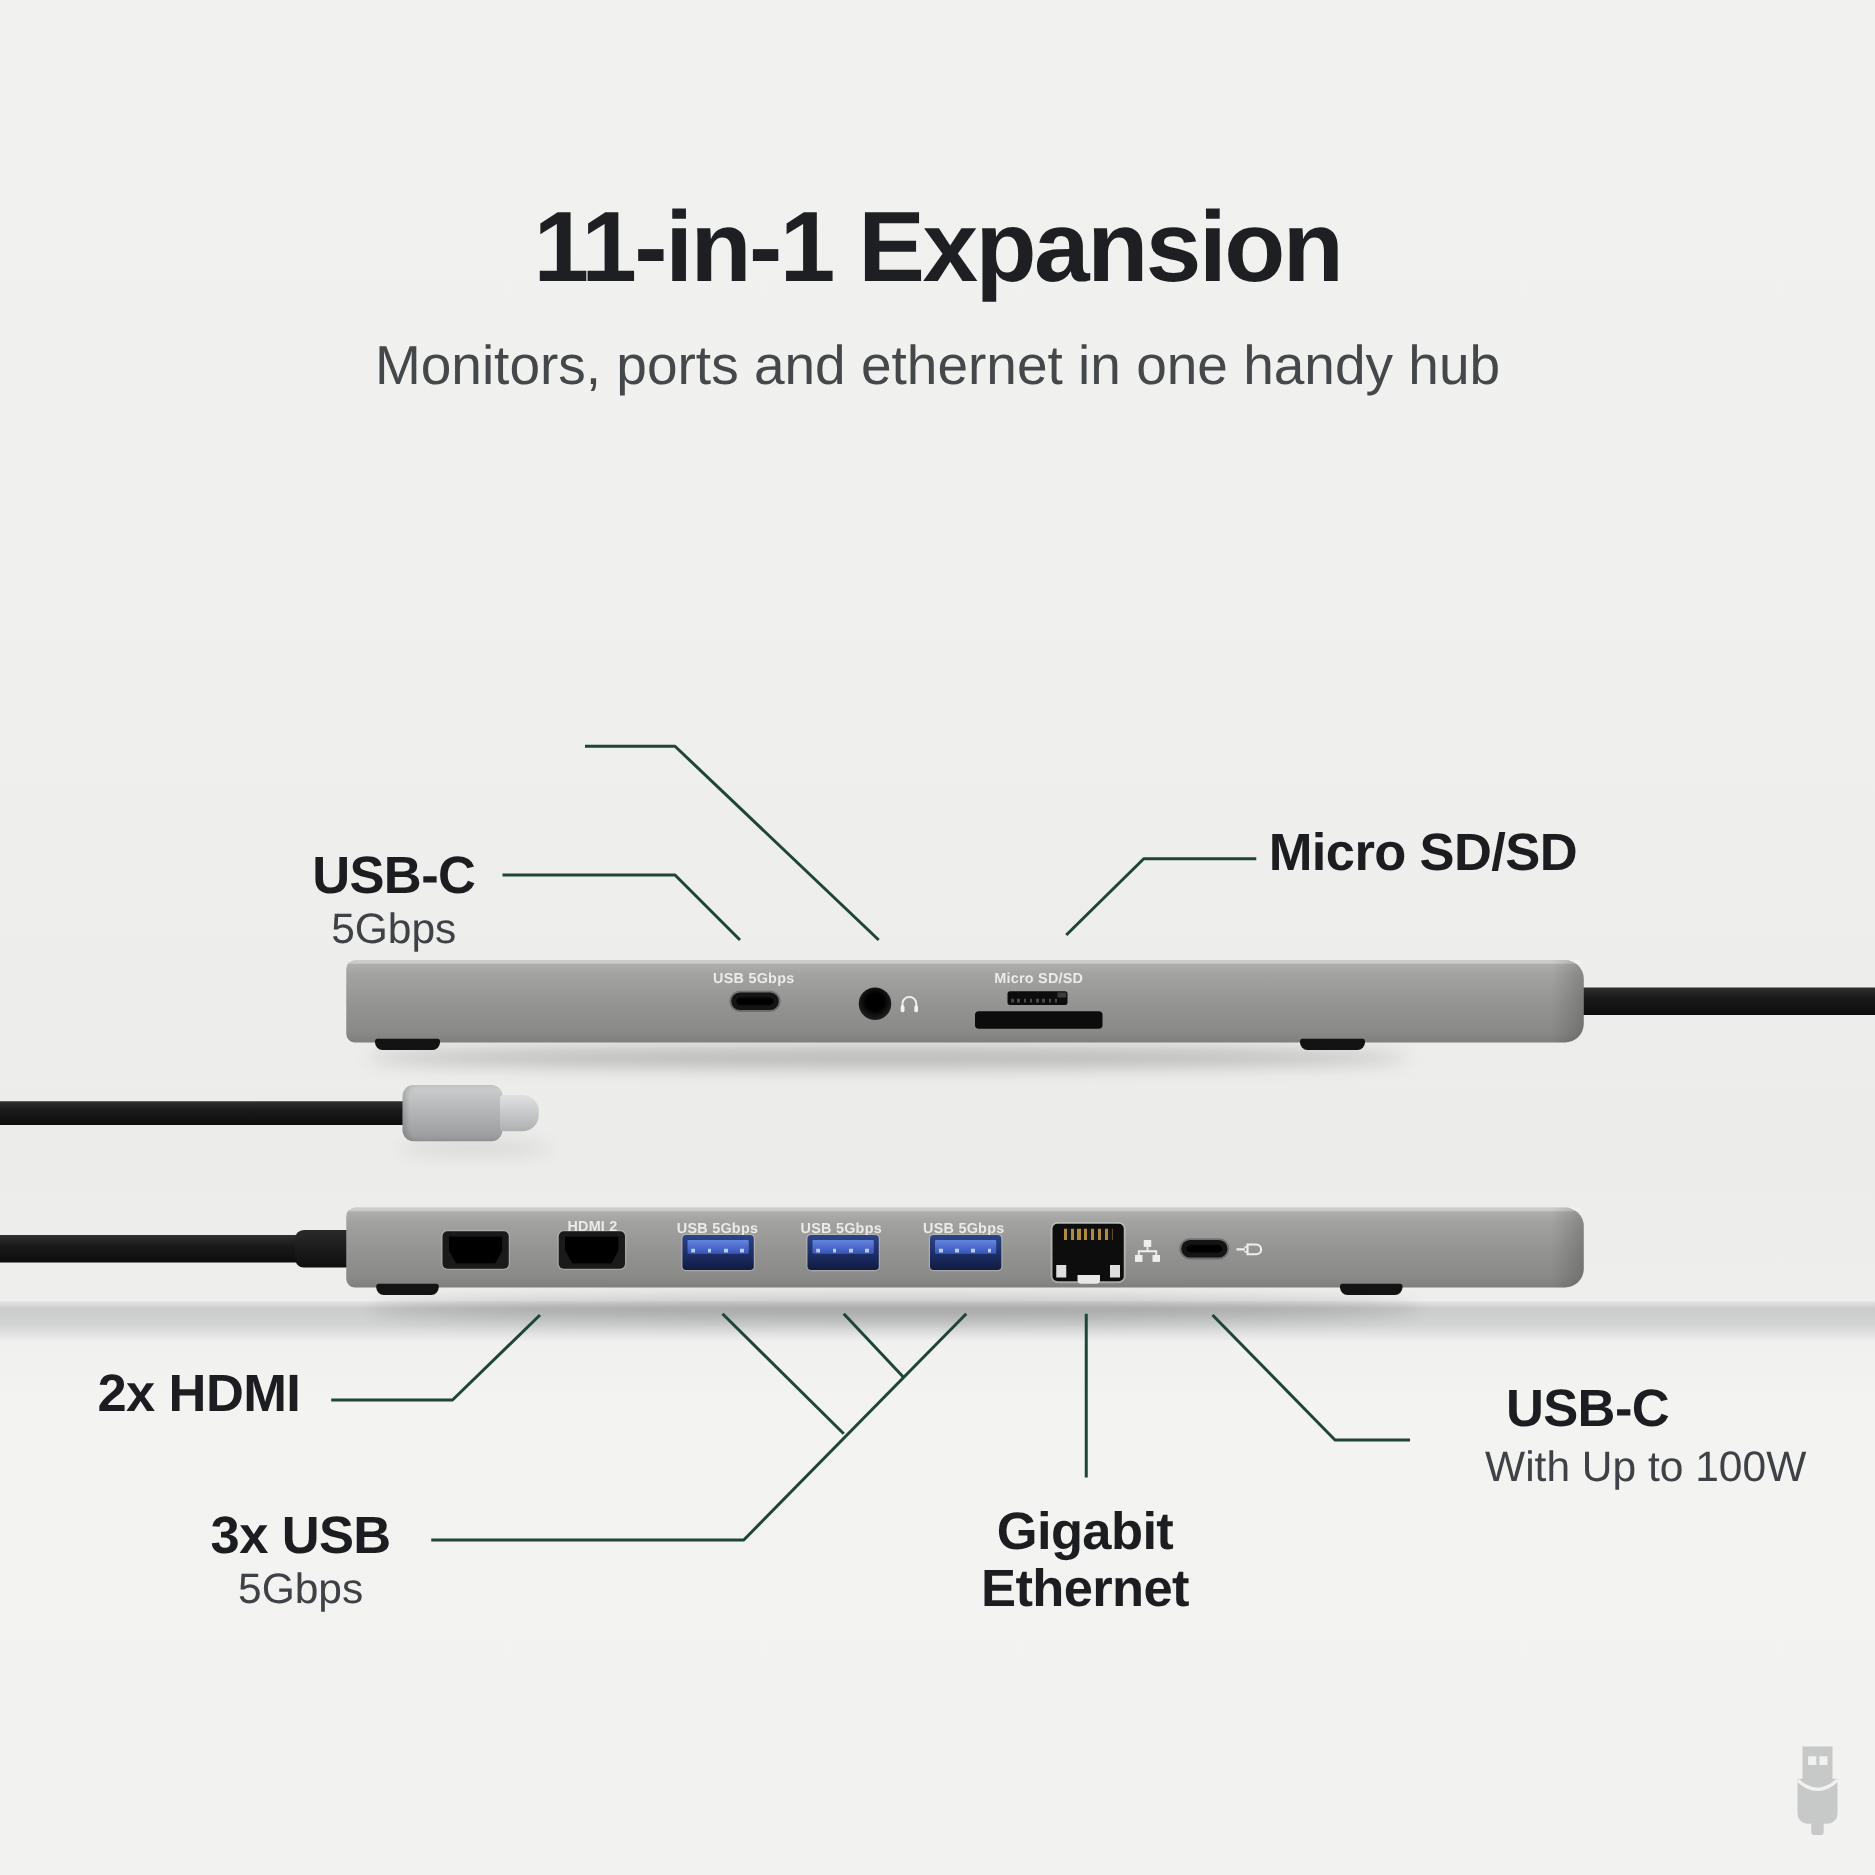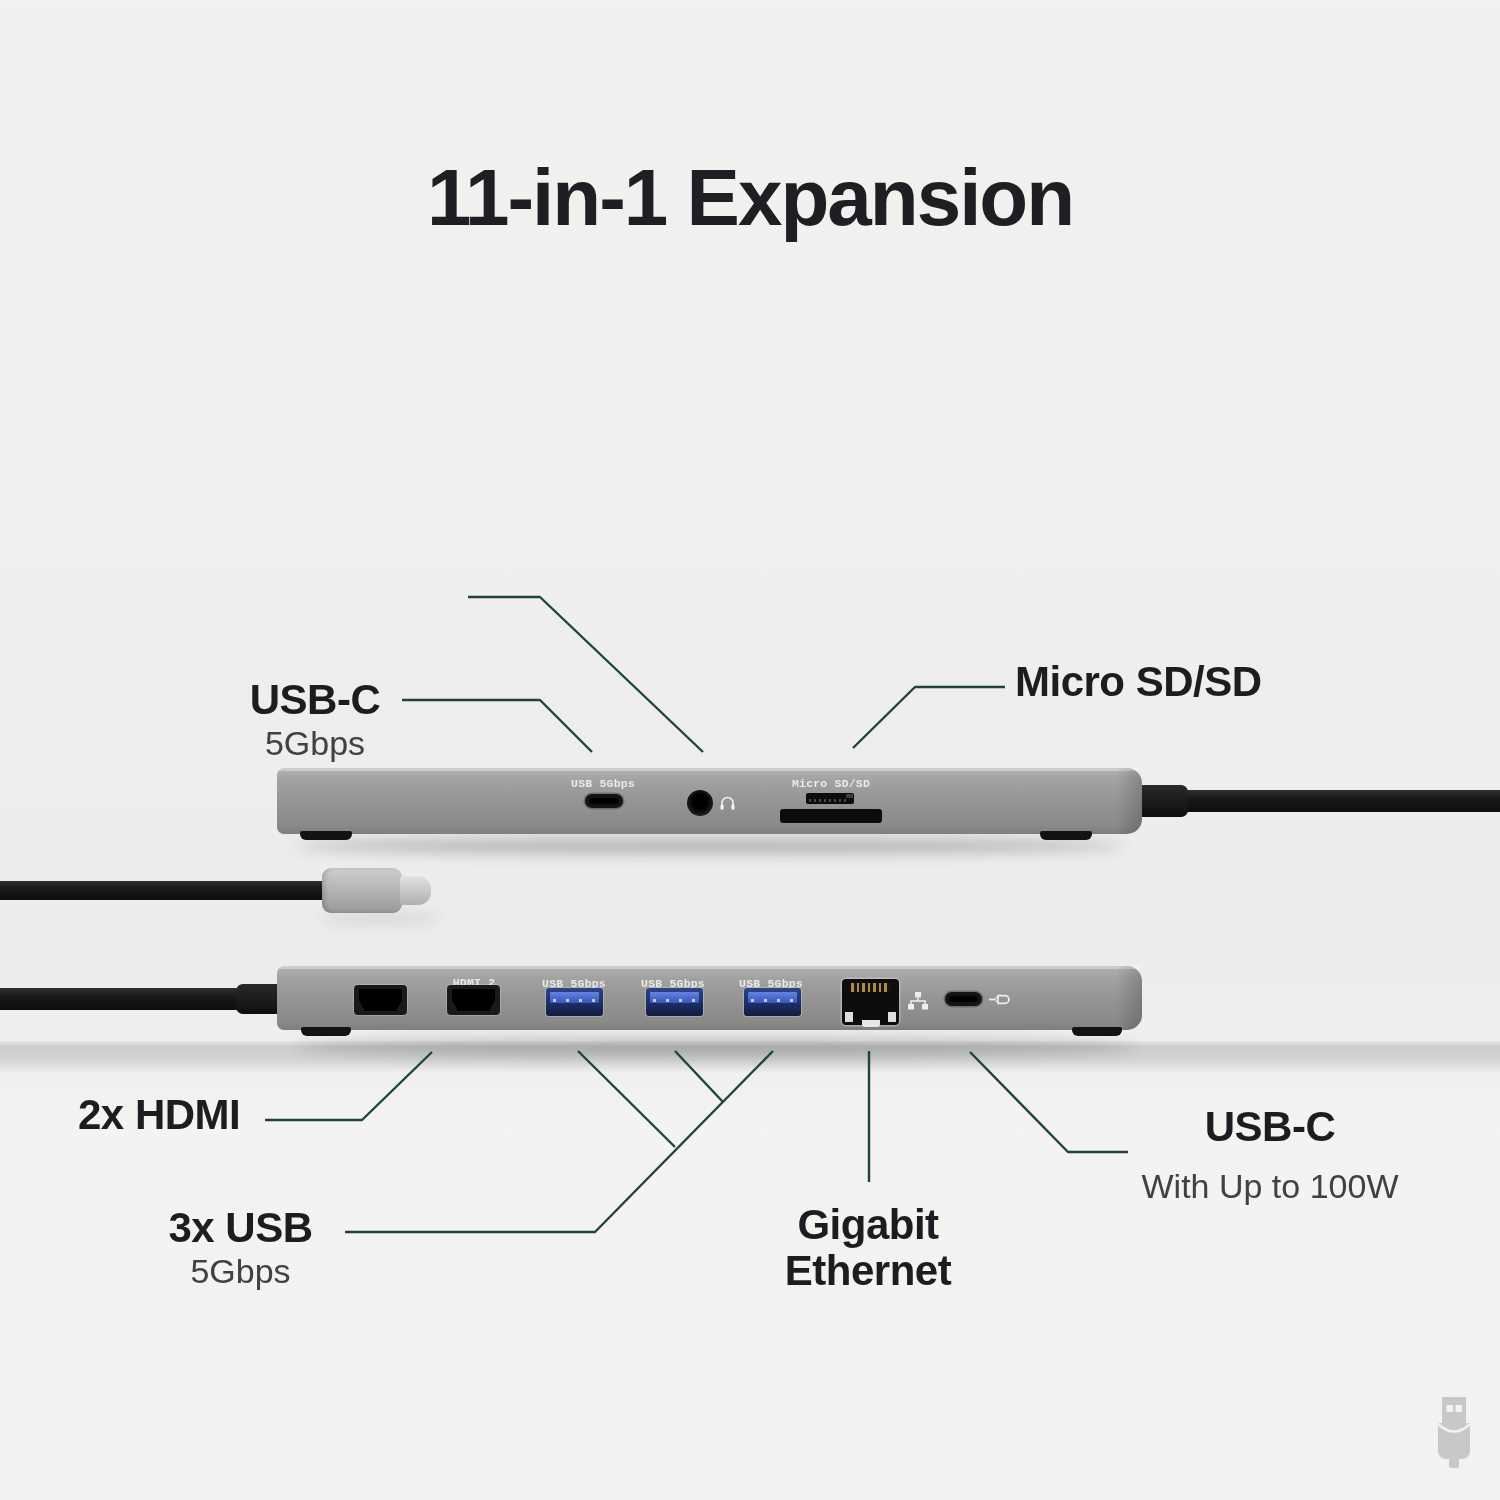--- a/index.html
+++ b/index.html
@@ -19,24 +19,23 @@
   }
   
   .floor-band{
     position:absolute; left:0; top:1041px; width:1500px; height:32px;
     background:linear-gradient(180deg, rgba(200,201,201,.25) 0%, #cbcccc 18%, #d3d4d4 60%, rgba(225,225,224,.1) 100%);
   }
   
   .shadow{position:absolute; border-radius:50%; filter:blur(7px); background:rgba(40,40,40,.28);}
   
   .hub{
-    position:absolute; left:277px; width:865px; height:66px;
+    position:absolute; left:277px; width:990px; height:66px;
     background:linear-gradient(180deg,#b3b3b2 0%,#a2a2a1 18%,#939392 55%,#8a8a89 86%,#7f7f7e 100%);
     border-radius:7px 15px 15px 7px;
-    font-family:Liberation Mono, monospace;
   }
   .hub::after{ 
     content:""; position:absolute; right:0; top:0; bottom:0; width:26px;
     border-radius:0 15px 15px 0;
     background:linear-gradient(90deg, rgba(0,0,0,0) 0%, rgba(0,0,0,.18) 100%);
   }
   .hub::before{ 
     content:""; position:absolute; left:2px; right:2px; top:0; height:3px;
     border-radius:7px 15px 0 0; background:rgba(255,255,255,.35);
   }
@@ -83,20 +82,21 @@
   .co .sub{display:block; font-weight:400; font-size:34px; line-height:40px; color:#3e4246; letter-spacing:0;}
   .overlay{position:absolute; left:0; top:0; pointer-events:none;}
   .icon-svg{position:absolute;}
 </style>
 </head>
 <body>
 
 <div class="stage">
 
   <div class="title">11-in-1 Expansion</div>
+  <div class="subtitle">Monitors, ports and ethernet in one handy hub</div>
 
   <div class="floor-band"></div>
 
   <div class="shadow" style="left:295px; top:838px; width:830px; height:16px;"></div>
   <div class="shadow" style="left:320px; top:914px; width:120px; height:9px; opacity:.5;"></div>
   <div class="shadow" style="left:296px; top:1038px; width:840px; height:18px; opacity:.85;"></div>
 
   <div class="cable" style="left:1176px; top:790px; width:324px; height:22px;"></div>
   <div class="boot" style="left:1136px; top:785px; width:52px;  height:32px;"></div>
 
@@ -207,21 +207,21 @@
     <span class="sub">5Gbps</span>
   </div>
 
   <div class="co center" style="left:768px; top:1202px; width:200px;">
     <span>Gigabit</span><br>
     <span>Ethernet</span>
   </div>
 
   <div class="co center" style="left:1095px; top:1104px; width:350px;">
     <span>USB-C</span><br>
-    <span class="sub" style="margin-top:16px;">With Up to 100W</span>
+    <span class="sub" style="margin-top:4px;text-align:right;">With Up to 100W</span>
   </div>
 
   <svg class="icon-svg" style="left:1435px; top:1397px;" width="38" height="76" viewBox="0 0 38 76" fill="#c7c8c8">
     <rect x="7" y="0" width="24" height="30"></rect>
     <rect x="11.5" y="8" width="6.5" height="7" fill="#f1f1f0"></rect>
     <rect x="20.5" y="8" width="6.5" height="7" fill="#f1f1f0"></rect>
     <path d="M3,26 h32 v28 a8,8 0 0 1 -8,8 h-16 a8,8 0 0 1 -8,-8 z"></path>
     <path d="M3,27 q16,15 32,0" fill="none" stroke="#f1f1f0" stroke-width="2.6"></path>
     <rect x="14" y="61" width="10" height="10" rx="2.5"></rect>
   </svg>

